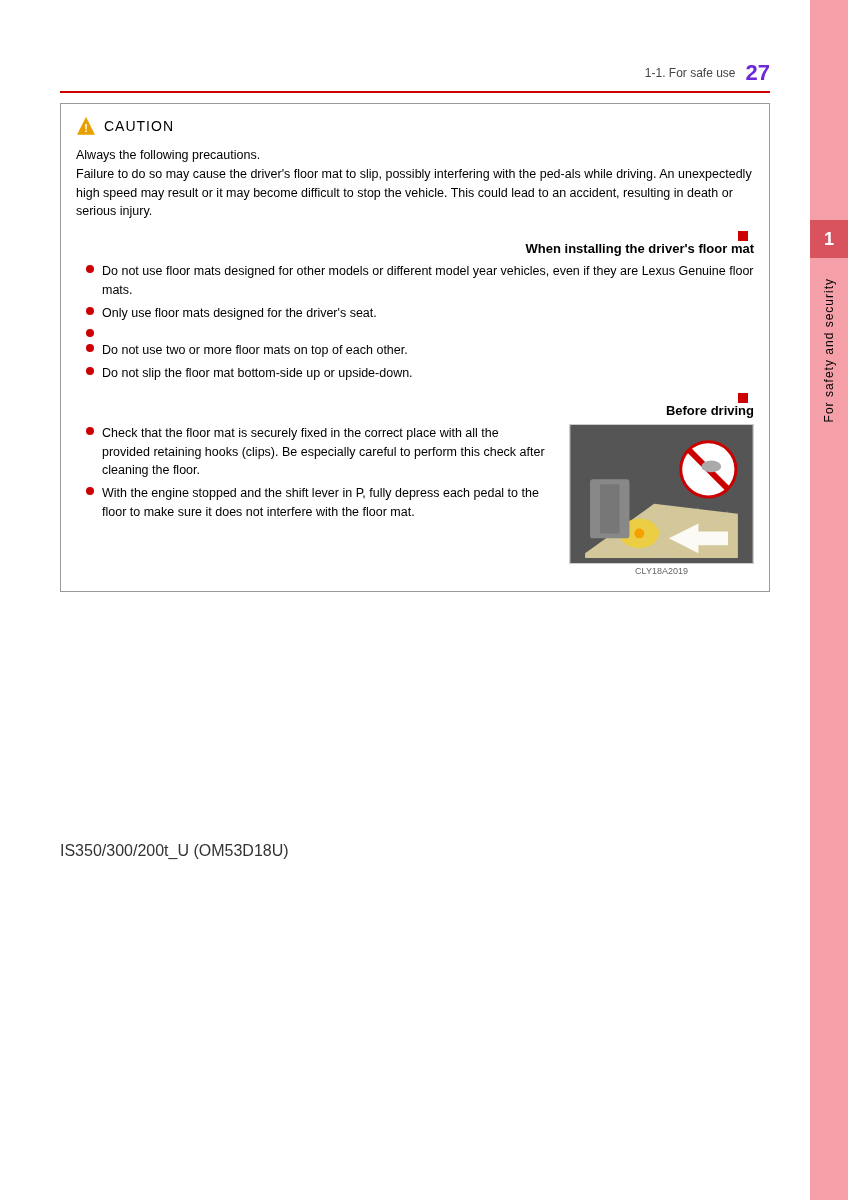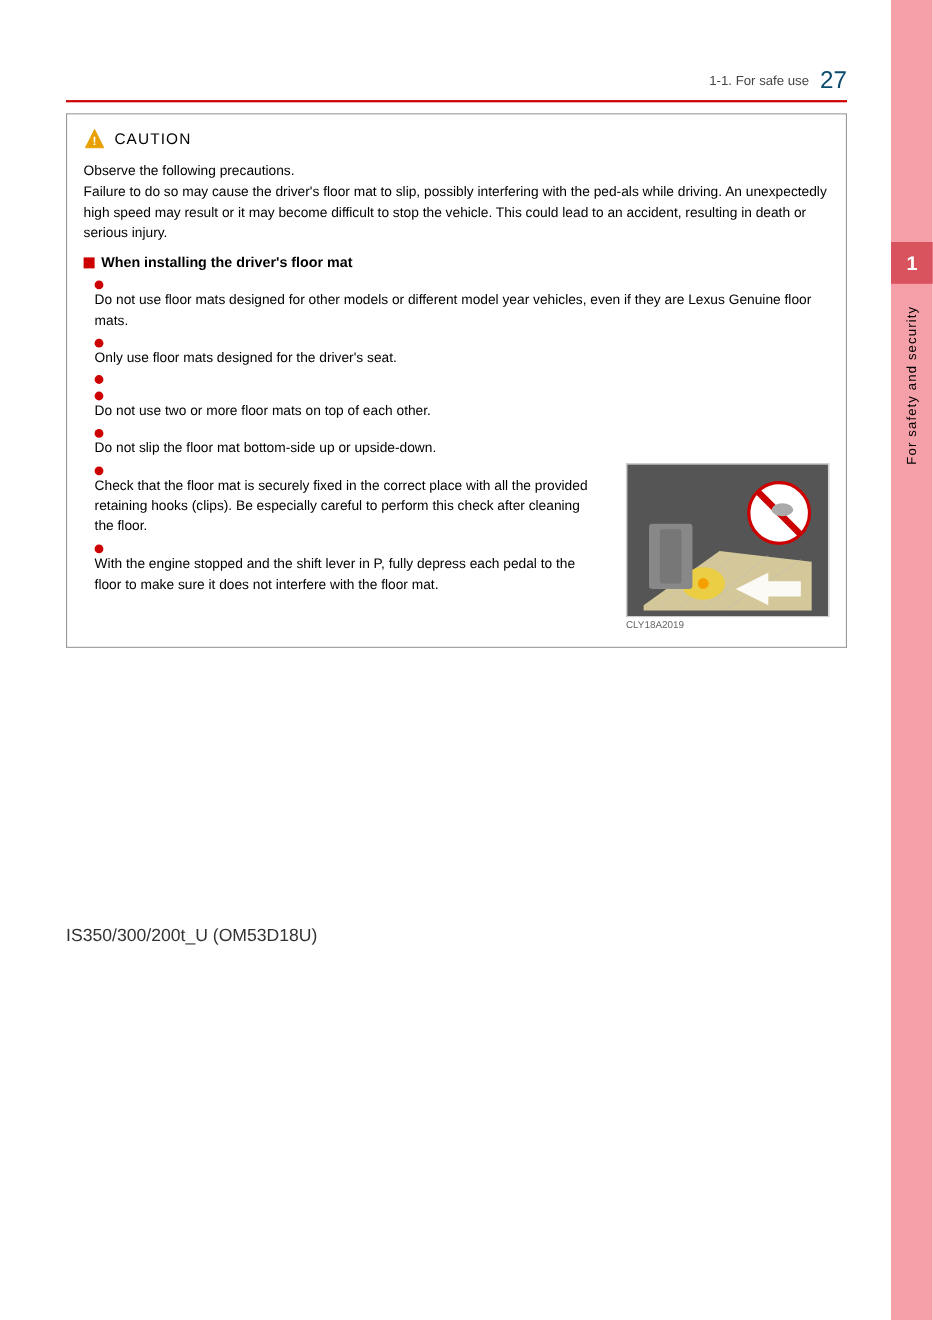--- a/index.html
+++ b/index.html
@@ -89,22 +89,22 @@
     }
 
     .header-section {
       font-size: 12px;
       color: #444;
       margin-right: 10px;
     }
 
     .page-number {
       font-size: 22px;
-      font-weight: normal;
-      color: #0c4a6e;
+      font-weight: bold;
+      color: #6d28d9;
     }
 
     
     .caution-box {
       border: 1px solid #999;
       padding: 12px 15px 15px 15px;
       margin-top: 10px;
     }
 
     .caution-header {
@@ -129,22 +129,23 @@
 
     .caution-intro {
       font-size: 12.5px;
       line-height: 1.5;
       margin-bottom: 10px;
     }
 
     
     .section-header {
       display: flex;
-      align-items: center;
+      align-items: flex-end;
       margin: 10px 0 6px 0;
+      flex-direction: column;
     }
 
     .section-square {
       width: 10px;
       height: 10px;
       background: #cc0000;
       margin-right: 6px;
       flex-shrink: 0;
     }
 
@@ -152,21 +153,20 @@
       font-size: 13px;
       font-weight: bold;
     }
 
     
     .bullet-item {
       display: flex;
       align-items: flex-start;
       margin-bottom: 4px;
       padding-left: 10px;
-      flex-direction: column;
     }
 
     .bullet-dot {
       width: 8px;
       height: 8px;
       border-radius: 50%;
       background: #cc0000;
       margin-right: 8px;
       margin-top: 3px;
       flex-shrink: 0;
@@ -204,21 +204,21 @@
 
     
     .illustration-svg {
       width: 100%;
       height: 100%;
     }
 
     .image-caption {
       font-size: 9px;
       color: #666;
-      text-align: left;
+      text-align: center;
       margin-top: 2px;
     }
 
     
     .page-footer {
       position: absolute;
       bottom: 20px;
       left: 60px;
       font-size: 16px;
       color: #333;
@@ -247,21 +247,21 @@
 
       <div class="caution-header">
         <svg class="caution-triangle" viewBox="0 0 24 24">
           <polygon points="12,2 22,22 2,22" fill="#e8a000" stroke="#e8a000" stroke-width="1"></polygon>
           <text x="12" y="19" text-anchor="middle" font-size="13" font-weight="bold" fill="#fff">!</text>
         </svg>
         <span class="caution-title">CAUTION</span>
       </div>
 
       <div class="caution-intro">
-        <div>Observe the following precautions.</div>
+        <div>Always the following precautions.</div>
         <div>Failure to do so may cause the driver's floor mat to slip, possibly interfering with the ped-als while driving. An unexpectedly high speed may result or it may become difficult to stop the vehicle. This could lead to an accident, resulting in death or serious injury.</div>
       </div>
 
       <div class="section-header">
         <div class="section-square"></div>
         <span class="section-title">When installing the driver's floor mat</span>
       </div>
 
       <div>
         <div class="bullet-item">
@@ -278,20 +278,24 @@
         <div class="bullet-item">
           <div class="bullet-dot"></div>
           <span class="bullet-text">Do not use two or more floor mats on top of each other.</span>
         </div>
         <div class="bullet-item">
           <div class="bullet-dot"></div>
           <span class="bullet-text">Do not slip the floor mat bottom-side up or upside-down.</span>
         </div>
       </div>
 
+      <div class="section-header">
+        <div class="section-square"></div>
+        <span class="section-title">Before driving</span>
+      </div>
 
       <div class="before-driving-content">
         <div class="before-driving-bullets">
           <div class="bullet-item">
             <div class="bullet-dot"></div>
             <span class="bullet-text">Check that the floor mat is securely fixed in the correct place with all the provided retaining hooks (clips). Be especially careful to perform this check after cleaning the floor.</span>
           </div>
           <div class="bullet-item">
             <div class="bullet-dot"></div>
             <span class="bullet-text">With the engine stopped and the shift lever in P, fully depress each pedal to the floor to make sure it does not interfere with the floor mat.</span>

